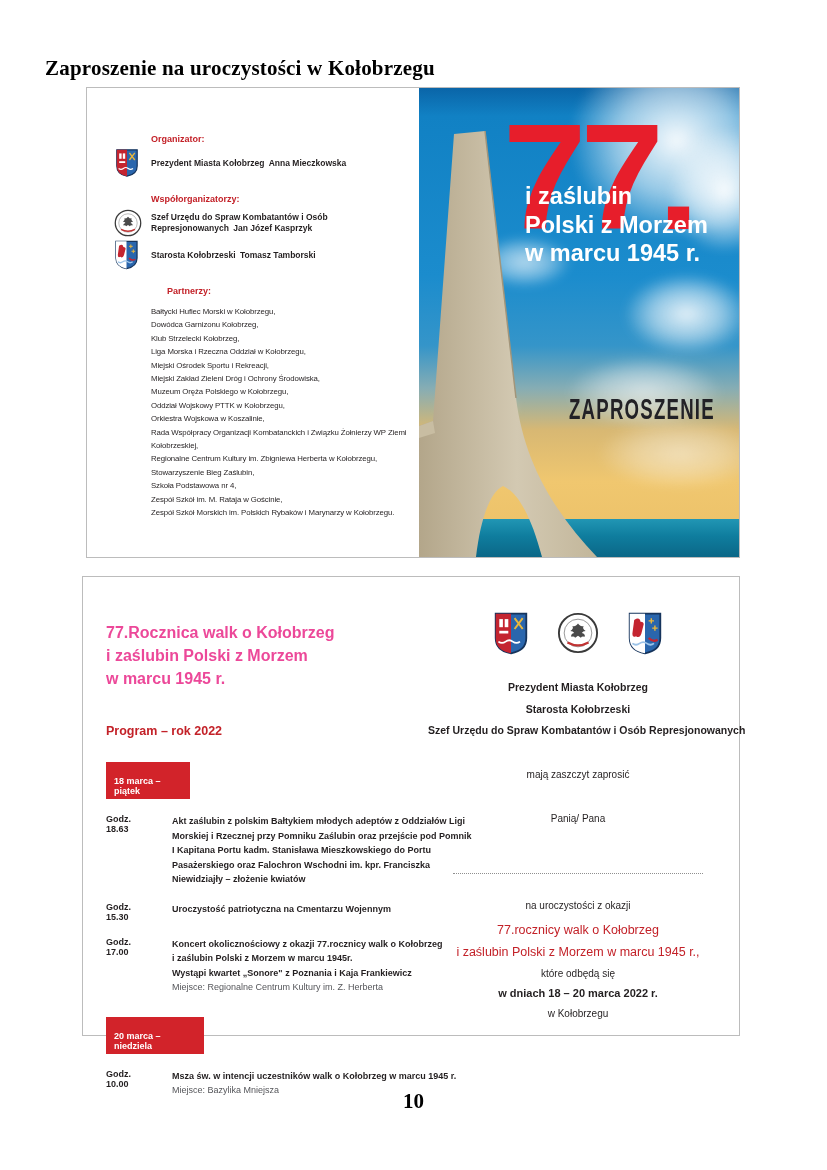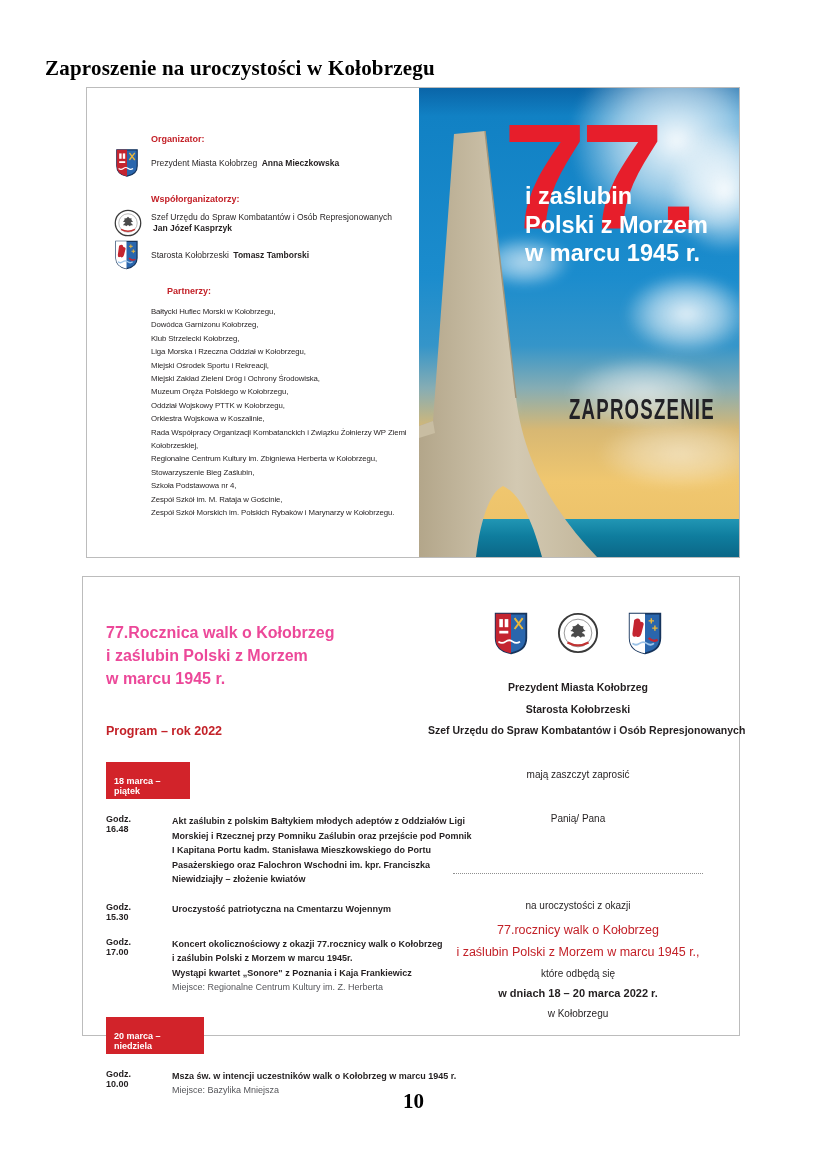--- a/index.html
+++ b/index.html
@@ -10,21 +10,21 @@
     font-family:"Liberation Serif",serif;font-weight:bold;font-size:21px;color:#000;letter-spacing:.2px;}
 
   .panel{position:absolute;background:#fff;border:1px solid #bcbcbc;box-sizing:border-box;}
   .panel-top{left:86px;top:87px;width:654px;height:471px;}
   .panel-bottom{left:82px;top:576px;width:658px;height:460px;}
 
   
   .cover-left{position:absolute;left:0;top:0;width:334px;height:100%;
     padding:46px 0 0 64px;box-sizing:border-box;font-size:8.5px;}
   .sec-label{color:#c32128;font-weight:bold;font-size:9px;}
-  .org-row{position:relative;display:flex;align-items:center;min-height:30px;margin-top:4px;}
+  .org-row{position:relative;display:flex;align-items:center;min-height:30px;margin-top:4px;font-weight:bold;}
   .org-row .crest{position:absolute;left:-37px;top:50%;transform:translateY(-50%);display:block;}
   .org-row p{margin:0;line-height:11px;padding-right:14px;}
   .org-row b{margin-left:2px;}
   .mt16{margin-top:16px;} .mt2{margin-top:2px;} .mt26{margin-top:16px;padding-left:16px;}
   .partners{margin-top:9px;line-height:13.4px;font-size:7.8px;letter-spacing:-.1px;}
 
   
   .poster{position:absolute;right:0;top:0;width:320px;height:469px;overflow:hidden;}
   .sky{position:absolute;inset:0;background:linear-gradient(180deg,
       #0a65a8 0%,#1181c4 6%,#1b8ccd 40%,#3595c9 55%,#86adb4 64%,#d8b873 73%,#f0c76f 84%,#eabf66 100%);}
@@ -192,21 +192,21 @@
         <div>77.Rocznica walk o Kołobrzeg</div>
         <div>i zaślubin Polski z Morzem</div>
         <div>w marcu 1945 r.</div>
       </div>
 
       <div class="prog-sub">Program – rok 2022</div>
 
       <div class="day-bar">18 marca – piątek</div>
 
       <div class="event">
-        <div class="time">Godz. 16.48</div>
+        <div class="time">Godz. 18.63</div>
         <div class="desc">
           <div>Akt zaślubin z polskim Bałtykiem młodych adeptów z Oddziałów Ligi</div>
           <div>Morskiej i Rzecznej przy Pomniku Zaślubin oraz przejście pod Pomnik</div>
           <div>I Kapitana Portu kadm. Stanisława Mieszkowskiego do Portu</div>
           <div>Pasażerskiego oraz Falochron Wschodni im. kpr. Franciszka</div>
           <div>Niewidziajły – złożenie kwiatów</div>
         </div>
       </div>
 
       <div class="event">

